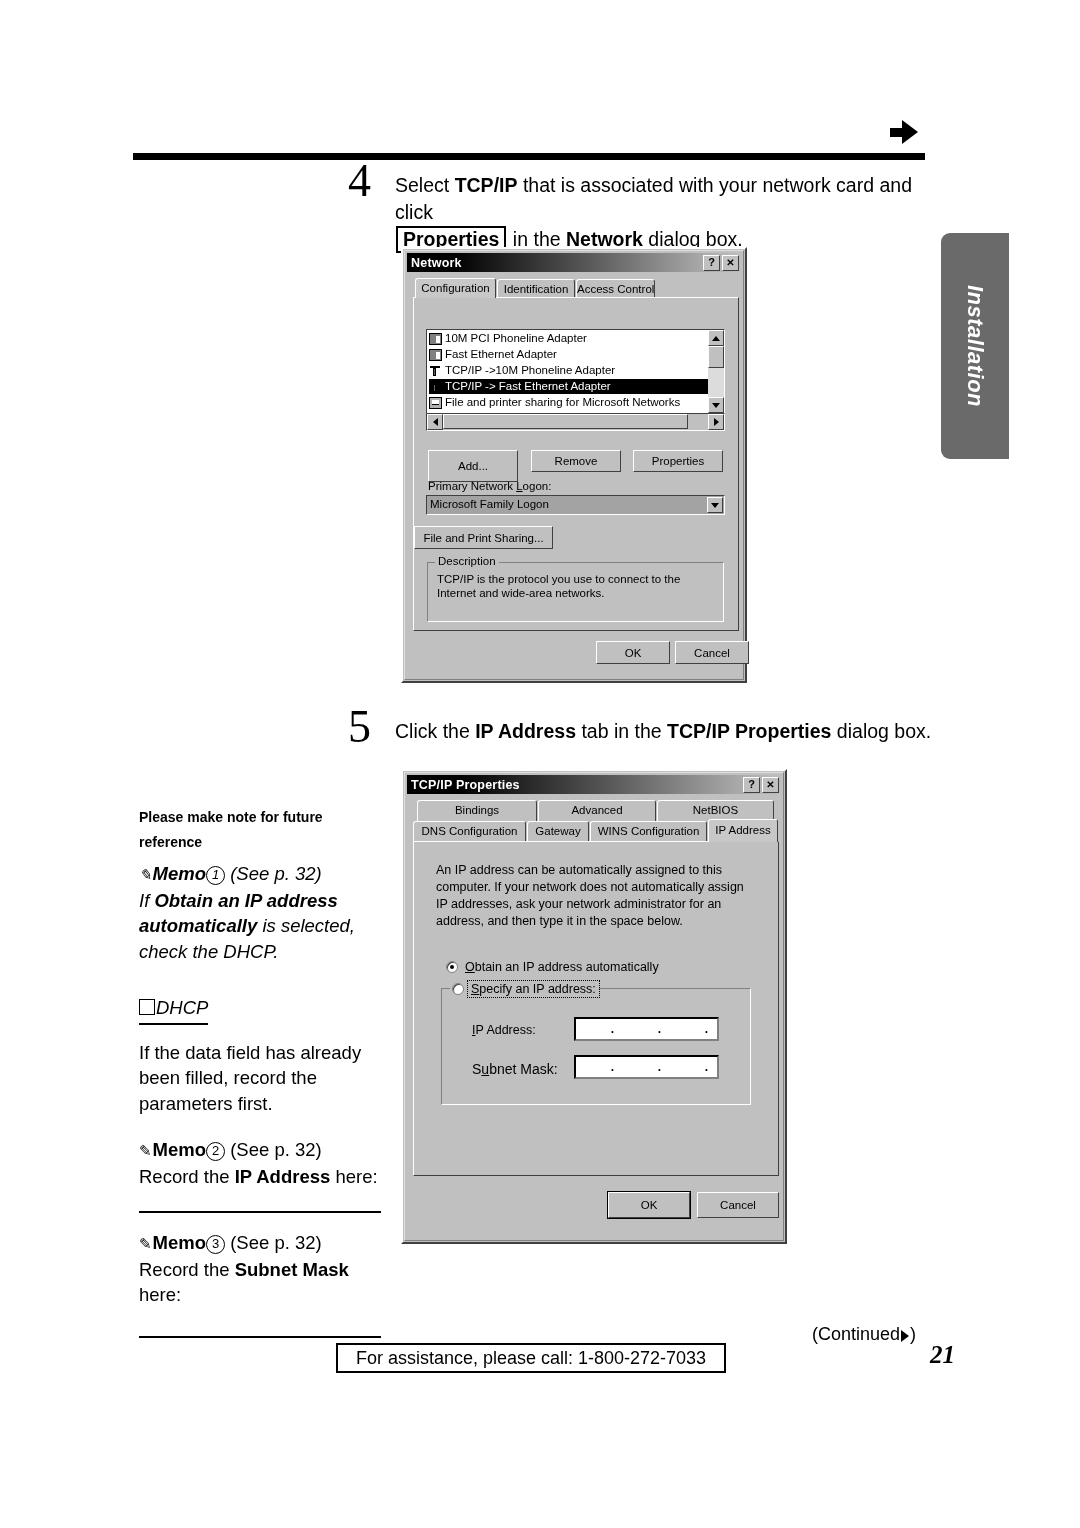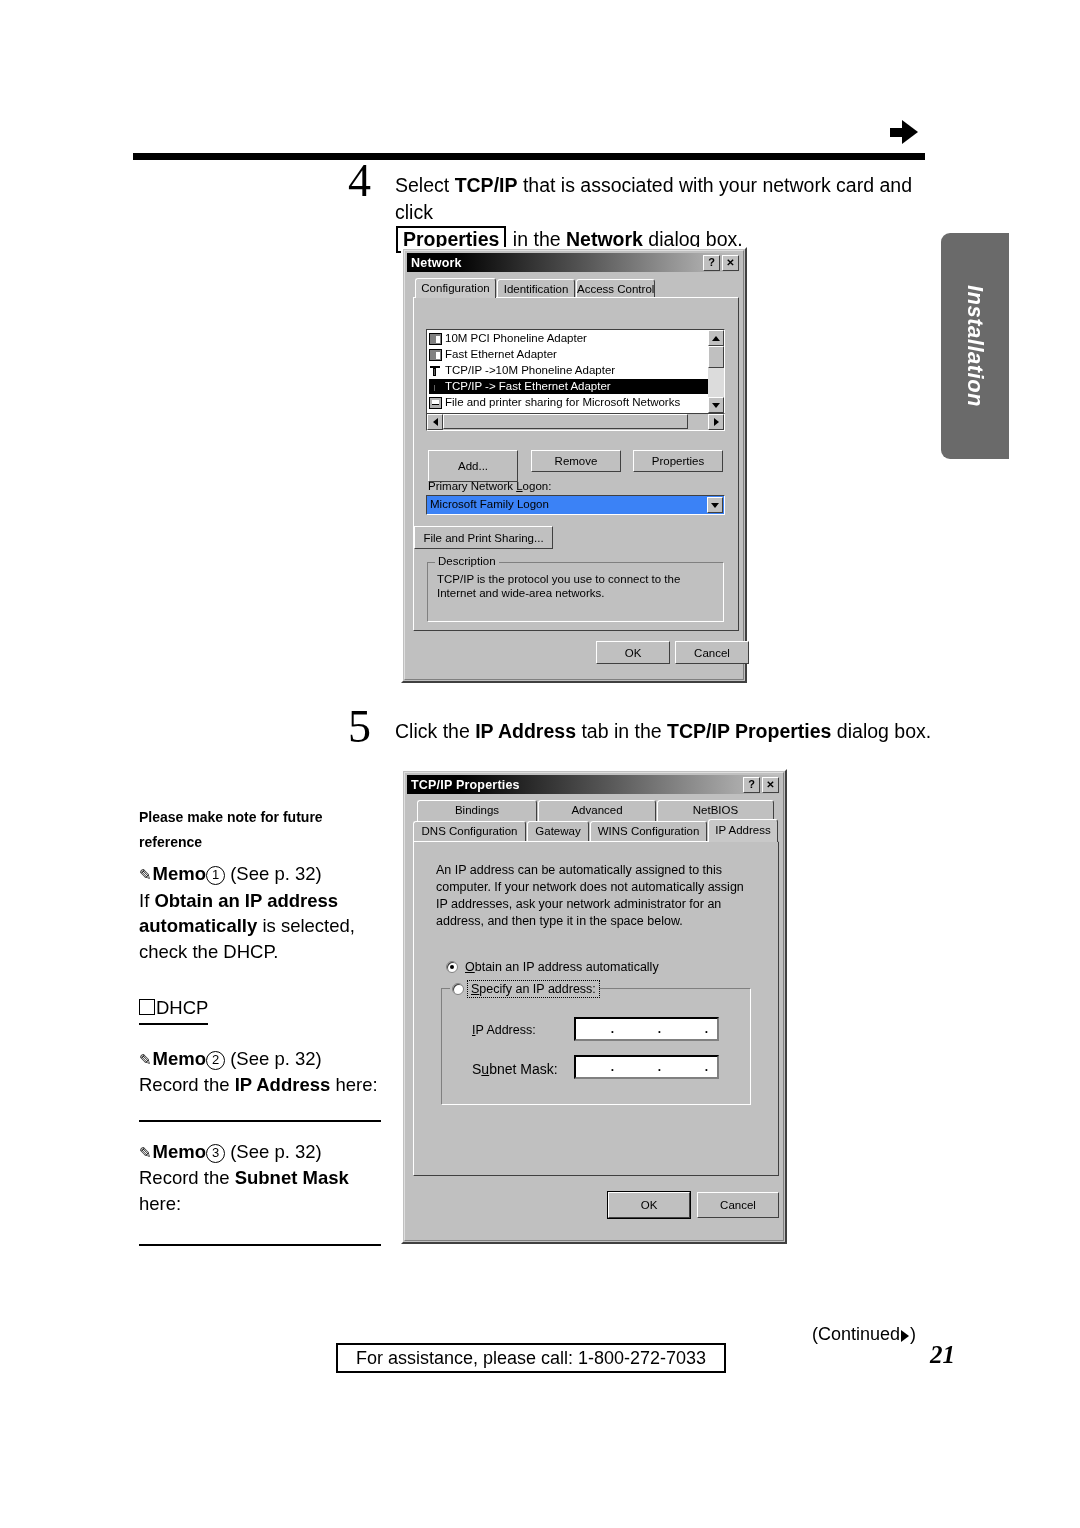--- a/index.html
+++ b/index.html
@@ -341,21 +341,21 @@
   }
   .lbl {
     position: absolute;
     font-size: 11.5px;
     white-space: nowrap;
   }
   .u { text-decoration: underline; }
 
   .combo {
     position: absolute;
-    background: #3b82f6;
+    background: #a3a3a3;
     border-top: 1.5px solid #404040;
     border-left: 1.5px solid #404040;
     border-right: 1.5px solid #ffffff;
     border-bottom: 1.5px solid #ffffff;
     box-sizing: border-box;
   }
   .combo .cb-text {
     position: absolute;
     left: 3px; top: 2px;
     font-size: 11.5px;
@@ -637,28 +637,33 @@
     <span>Click the </span><b>IP Address</b><span> tab in the </span><b>TCP/IP Properties</b><span> dialog box.</span>
   </div>
 </div>
 
 <div id="memo-col">
   <div class="memo-head">
     <span>Please make note for future</span><br>
     <span>reference</span>
   </div>
 
-  <div style="margin-top:6px;">
+  <div style="margin-top:6px;font-style:italic;">
     <span class="pencil">✎</span><b class="memo-tag">Memo</b><span class="circnum">1</span> <span>(See p. 32)</span><br>
     <span>If </span><b>Obtain an IP address</b><br>
     <b>automatically</b><span> is selected,</span><br>
     <span>check the DHCP.</span><br>
     <span class="underlined-word"><span class="checkbox-sq"></span><span>DHCP</span></span>
   </div>
 
+  <div style="margin-top:15px;">
+    <span>If the data field has already</span><br>
+    <span>been filled, record the</span><br>
+    <span>parameters first.</span>
+  </div>
 
   <div style="margin-top:21px;">
     <span class="pencil">✎</span><b class="memo-tag">Memo</b><span class="circnum">2</span> <span>(See p. 32)</span><br>
     <span>Record the </span><b>IP Address</b><span> here:</span>
     <div class="ruleline" style="margin-top:22px;"></div>
   </div>
 
   <div style="margin-top:17px;">
     <span class="pencil">✎</span><b class="memo-tag">Memo</b><span class="circnum">3</span> <span>(See p. 32)</span><br>
     <span>Record the </span><b>Subnet Mask</b><br>

